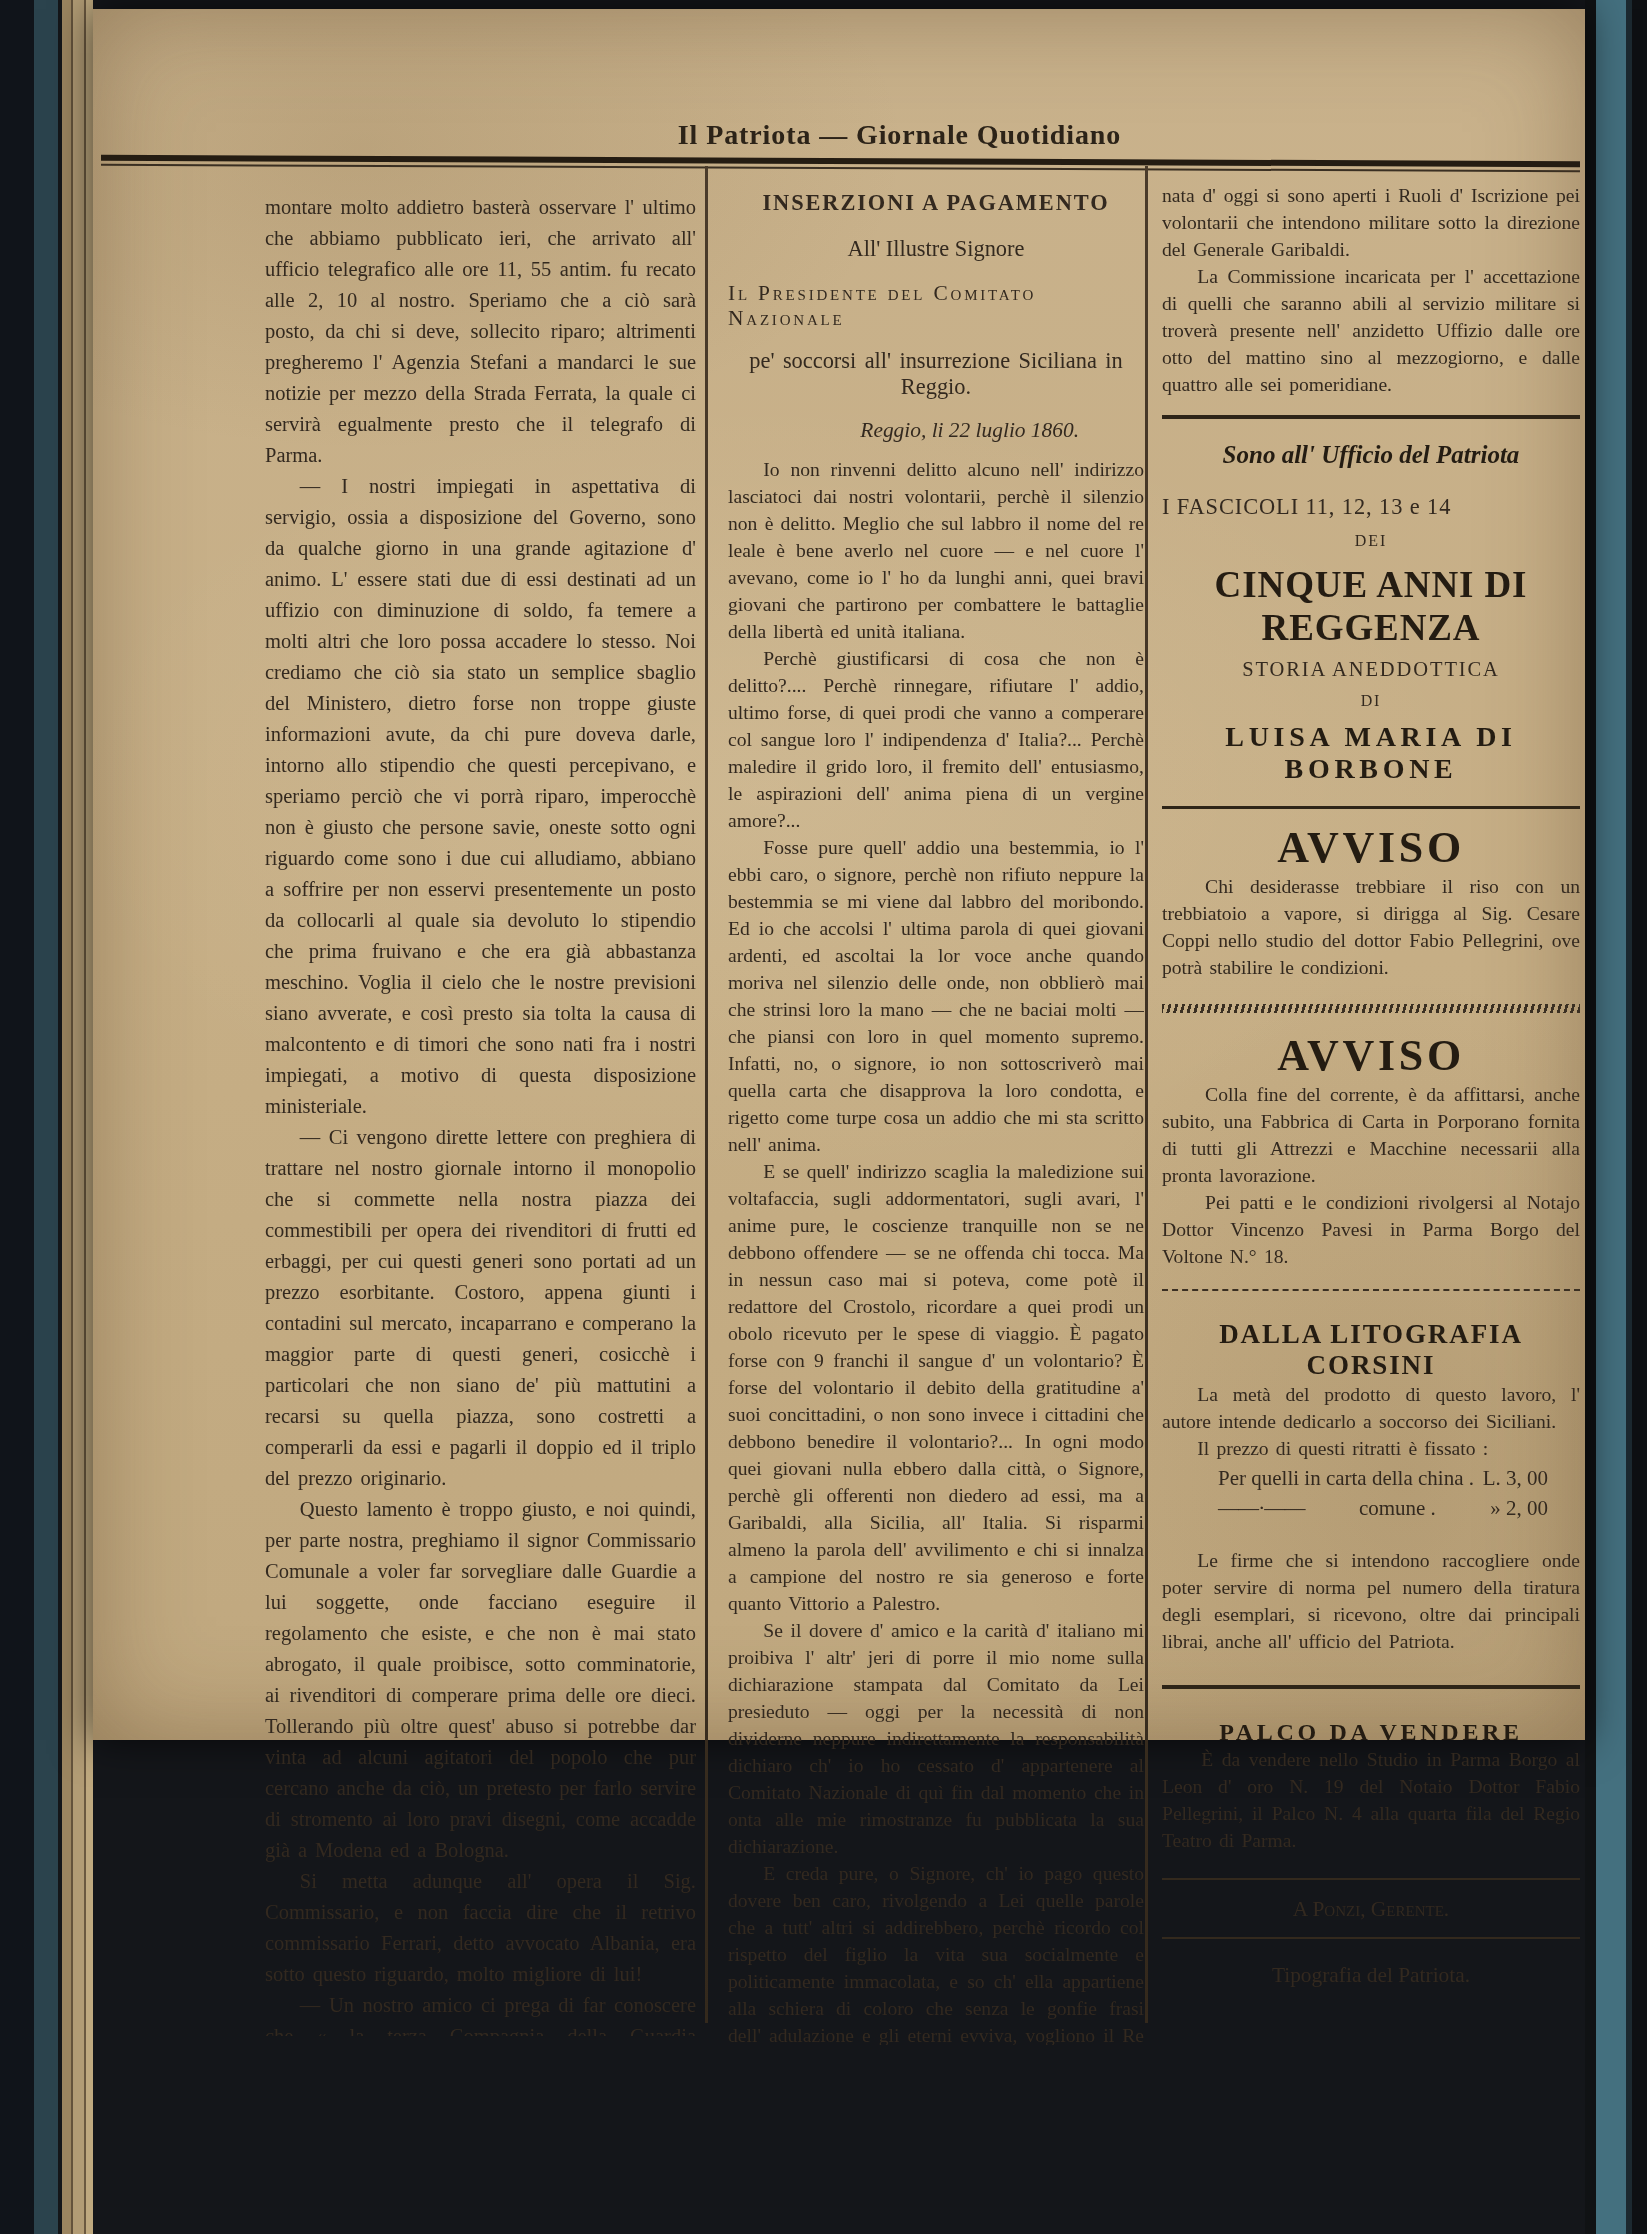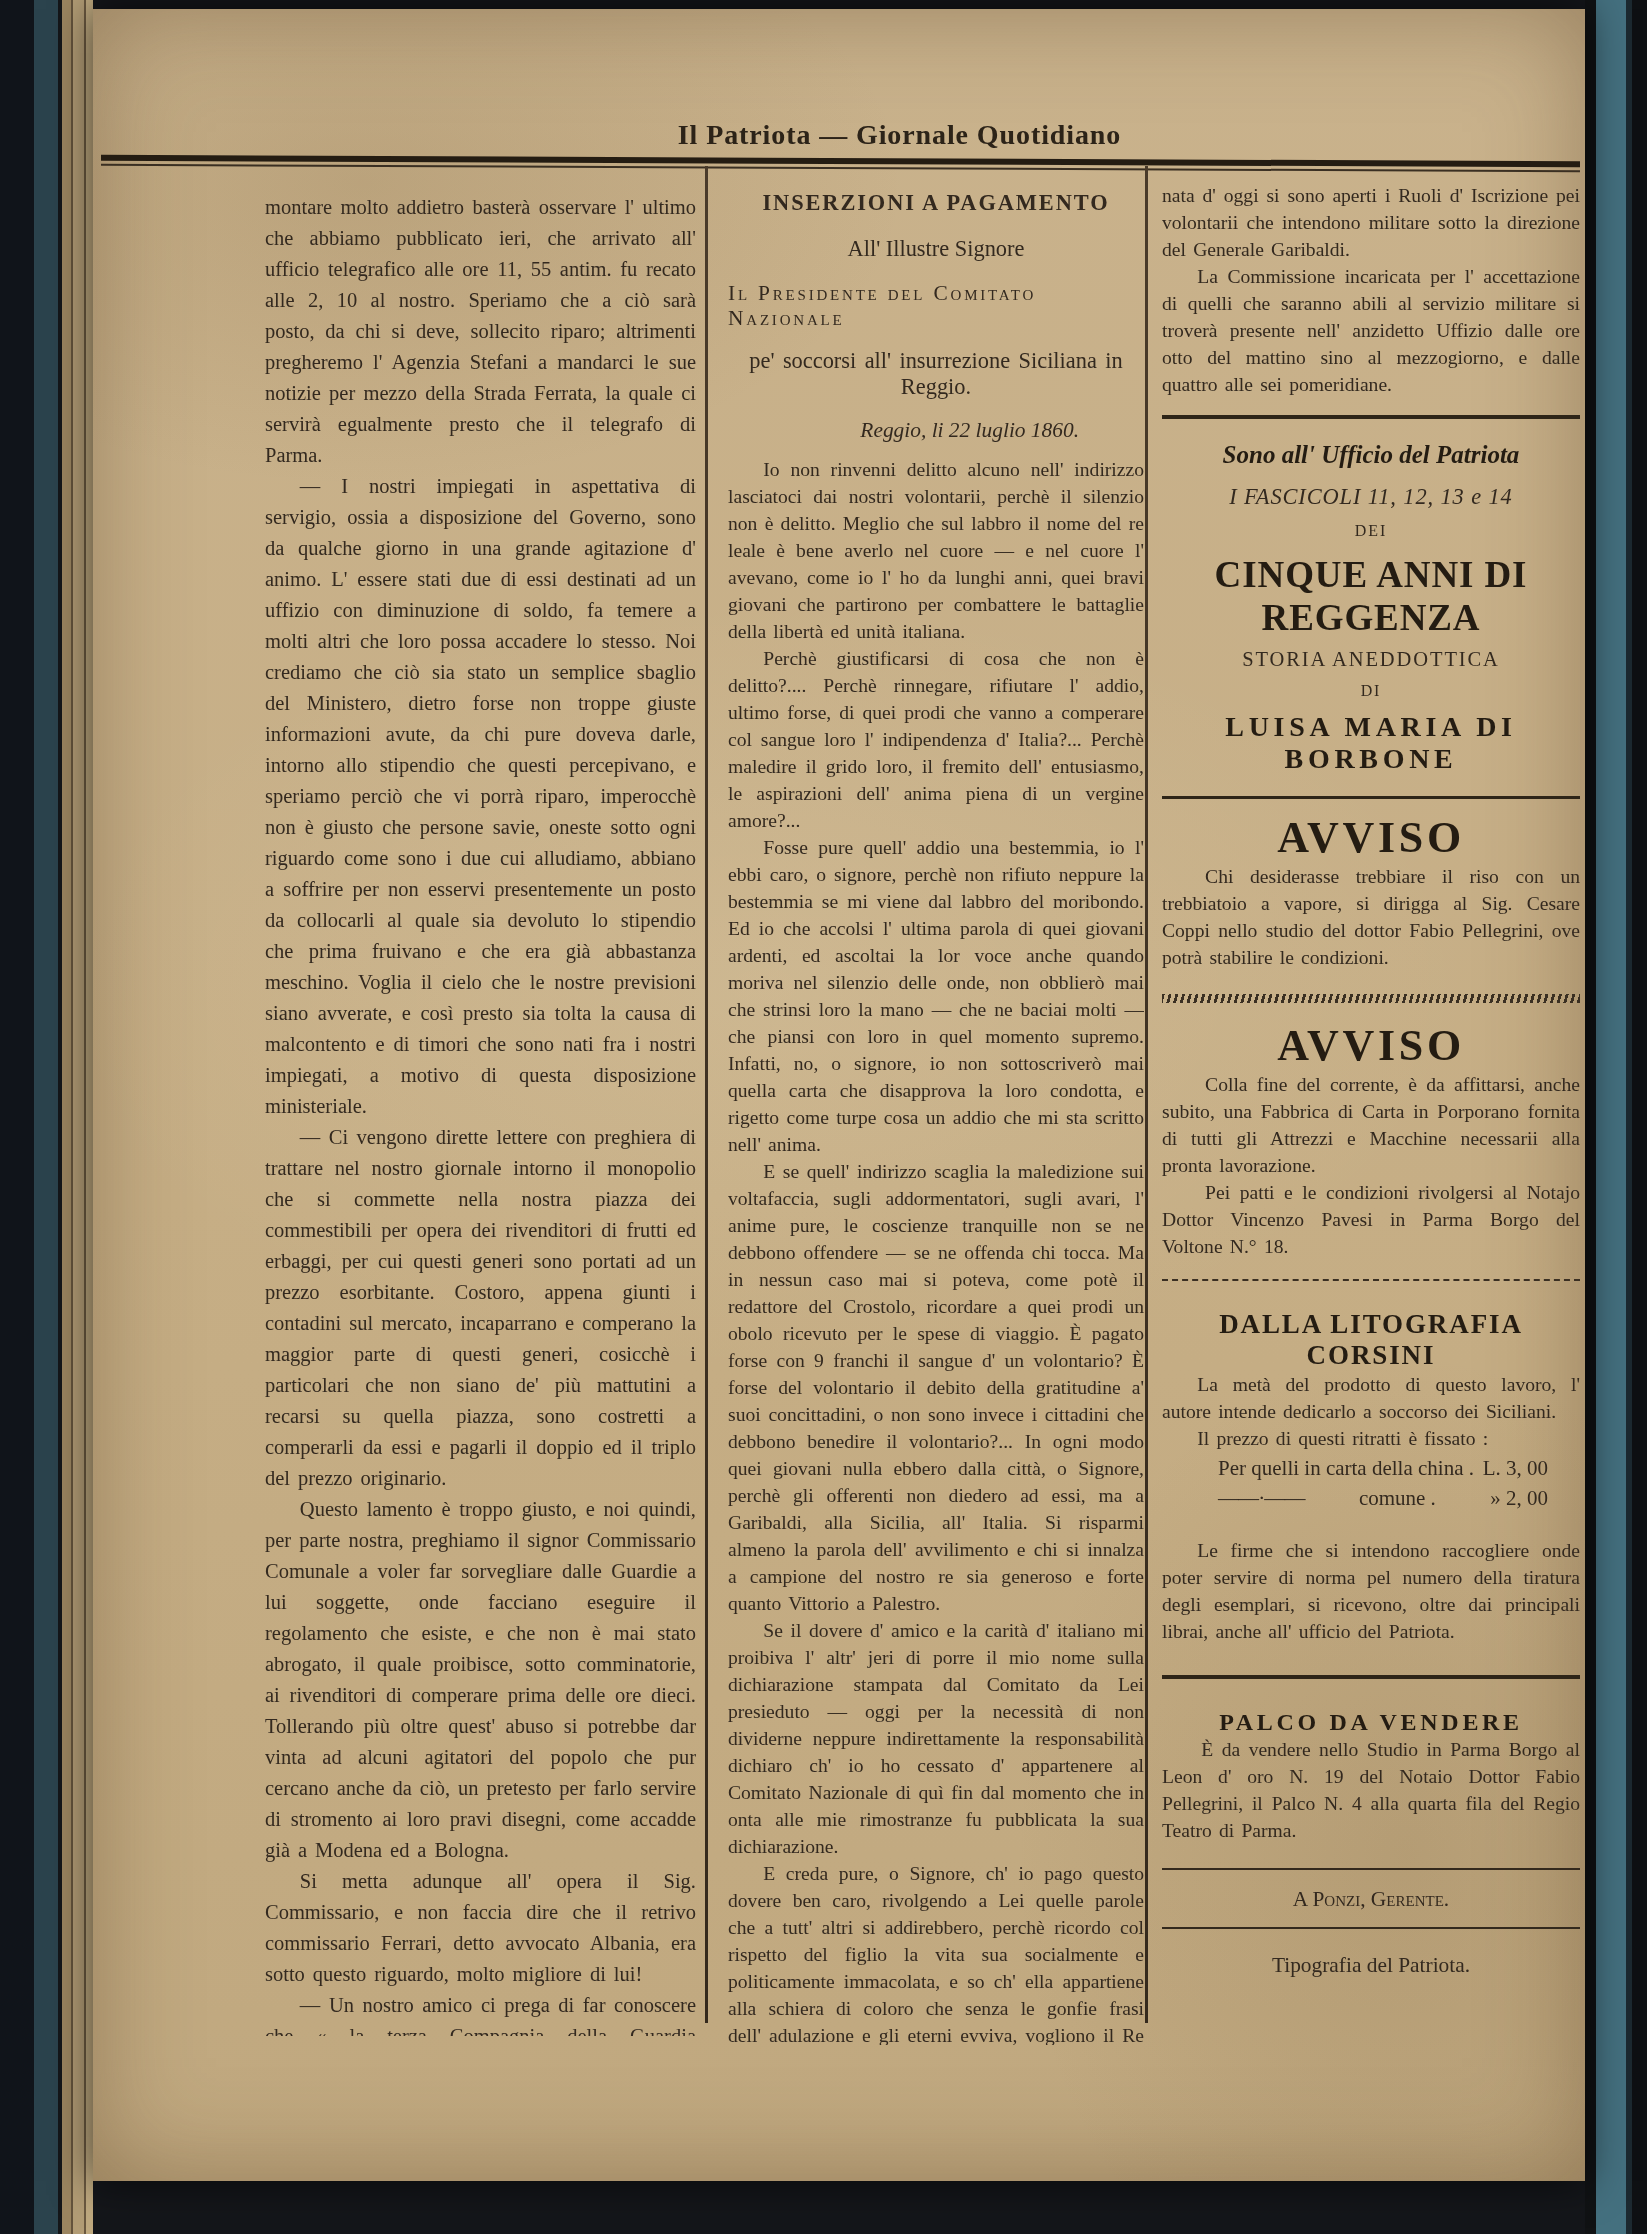--- a/index.html
+++ b/index.html
@@ -12,21 +12,21 @@
   .cover-left{
     position:absolute;left:0;top:0;width:93px;height:2235px;
     background:linear-gradient(90deg,#10141a 0 34px,#2b434d 34px 58px,#141619 58px 62px,
       #9b8560 62px 71px,#64533c 71px 73px,#b29c75 73px 84px,#6b5940 84px 86px,#bfa97f 86px 100%);
   }
   .cover-right{
     position:absolute;right:0;top:0;width:62px;height:2235px;
     background:linear-gradient(90deg,#101214 0 11.2px,#44707f 11.2px 41px,#1c2930 41px 47px,#0e1013 47px 100%);
   }
   .page{
-    position:absolute;left:93px;top:9.3px;width:1492px;height:2172px;
+    position:absolute;left:93px;top:9.3px;width:1492px;height:1731px;
     background:
       radial-gradient(ellipse 839px 466px at 18% 8%, rgba(122,95,55,.18), transparent 65%),
       radial-gradient(ellipse 653px 839px at 88% 85%, rgba(110,85,50,.16), transparent 60%),
       radial-gradient(ellipse 1025px 559px at 45% 45%, rgba(255,246,222,.12), transparent 70%),
       linear-gradient(180deg,#c9b28c 0%,#c6ae85 55%,#c0a87f 100%);
     box-shadow: inset 0 0 103px rgba(74,50,24,.38), 0 0 39px rgba(0,0,0,.65);
     color:#33291f;
   }
   
   .masthead{
@@ -51,21 +51,21 @@
   
   .c2-title{font-size:22.4px;font-weight:bold;text-align:center;letter-spacing:1.9px;margin-top:7.5px;}
   .c2-salut{font-size:22.4px;text-align:center;margin-top:20.5px;}
   .c2-addr{font-size:21.4px;font-variant:small-caps;letter-spacing:2.8px;margin-top:18.6px;}
   .c2-sub{font-size:22.4px;text-align:center;margin-top:17px;word-spacing:2.8px;}
   .c2-date{font-size:21.4px;font-style:italic;text-align:right;padding-right:65px;margin-top:18.6px;margin-bottom:13px;}
   .avviso-title{font-size:44px;font-weight:bold;text-align:center;letter-spacing:3.7px;color:#241c12;}
   
   .rule-heavy{height:3.7px;background:#2e2518;}
   .fasc1{font-size:25px;font-weight:bold;font-style:italic;text-align:center;margin-top:22.4px;color:#241c12;}
-  .fasc2{font-size:22.4px;text-align:center;margin-top:15px;letter-spacing:0.9px;font-style:italic;}
+  .fasc2{font-size:22.4px;text-align:left;margin-top:25px;letter-spacing:0.9px;}
   .fasc-small{font-size:16px;text-align:center;margin-top:11.2px;letter-spacing:1.9px;}
   .fasc-title{font-size:37px;font-weight:bold;text-align:center;margin-top:13px;letter-spacing:0.9px;color:#241c12;}
   .fasc-sub{font-size:20.5px;text-align:center;margin-top:9.3px;letter-spacing:1.9px;}
   .fasc-auth{font-size:28px;font-weight:bold;text-align:center;margin-top:11.2px;letter-spacing:4.7px;color:#241c12;}
   .av1-body{margin-top:11.2px;font-size:22.4px;line-height:35px;text-align:justify;word-spacing:2.8px;text-indent:2.2em;}
   .wavy{height:9.3px;margin-top:22.4px;background:repeating-linear-gradient(105deg,#3a2f22 0 2.8px,transparent 2.8px 6.5px);}
   .av2-p{margin-top:13px;font-size:21.4px;line-height:34px;text-align:justify;word-spacing:2.8px;text-indent:2.2em;}
   .dashed{border-top:2.8px dashed #3a2f22;margin-top:18.6px;}
   .lito-title{font-size:27px;font-weight:bold;text-align:center;letter-spacing:1.9px;margin-top:28px;color:#241c12;}
   .lito-p{margin-top:11.2px;font-size:19.6px;line-height:26px;text-align:justify;word-spacing:1.9px;text-indent:1.8em;}

